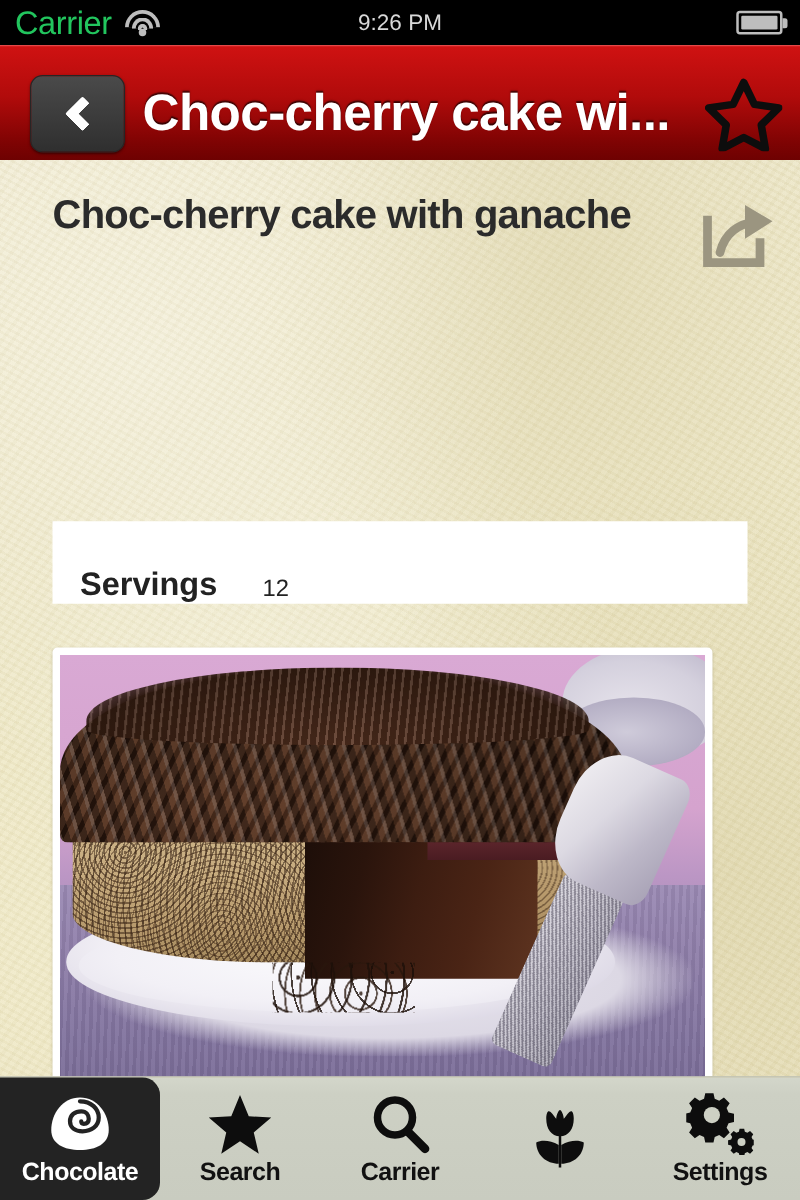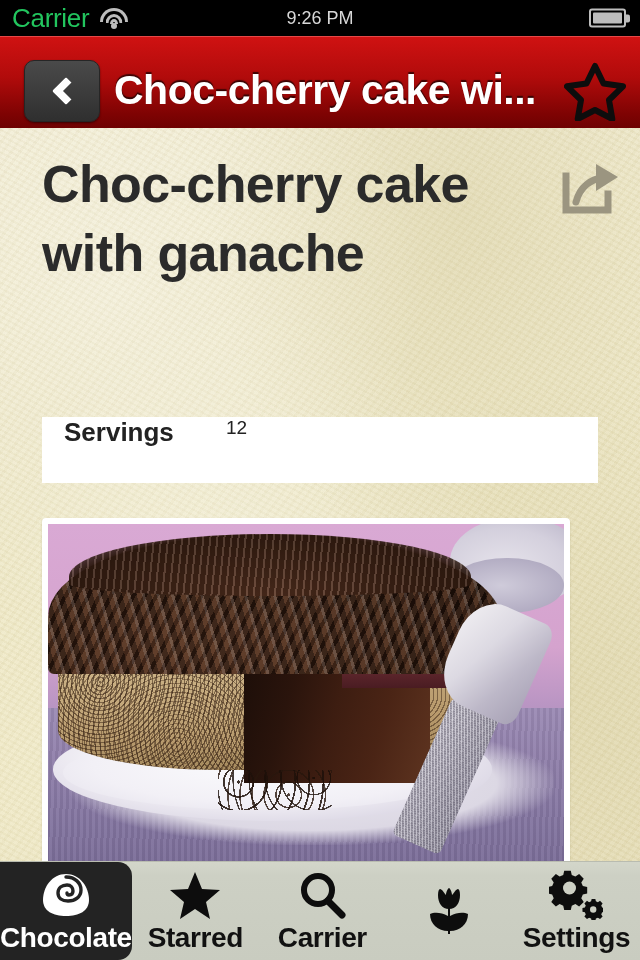--- a/index.html
+++ b/index.html
@@ -80,31 +80,31 @@
       radial-gradient(ellipse at 40% 62%, rgba(255,255,248,.28) 0%, rgba(255,255,248,0) 45%),
       radial-gradient(ellipse at 88% 78%, rgba(205,195,145,.30) 0%, rgba(205,195,145,0) 40%),
       radial-gradient(ellipse at 8% 88%, rgba(255,252,225,.25) 0%, rgba(255,252,225,0) 40%),
       repeating-linear-gradient(28deg, rgba(198,188,140,.10) 0px, rgba(198,188,140,.10) 2px, rgba(255,255,240,.10) 2px, rgba(255,255,240,.10) 5px),
       repeating-linear-gradient(-54deg, rgba(190,180,132,.08) 0px, rgba(190,180,132,.08) 3px, rgba(255,255,245,.08) 3px, rgba(255,255,245,.08) 7px),
       linear-gradient(170deg,#f0ead0 0%,#ece5c3 45%,#e8e0bb 100%);
     overflow:hidden;
   }
   .recipe-head{ position:relative; padding:22px 24px 0 42px; }
   .recipe-title{
-    font-size:52px; font-weight:bold; color:#2b2b2b;
+    font-size:32px; font-weight:bold; color:#2b2b2b;
     line-height:1.33; letter-spacing:-0.6px;
     max-width:500px;
   }
   .share-btn{
     position:absolute; right:20px; top:32px;
     width:62px; height:56px;
   }
   .info-card{
     position:absolute; left:42px; top:289px; width:556px; height:66px;
-    background:#fff; display:flex; align-items:flex-start;gap:16px;
+    background:#fff; display:flex; align-items:flex-end;
   }
   .info-label{ margin-left:22px; font-size:26px; font-weight:bold; color:#222; width:146px;}
   .info-value{ font-size:19px; color:#222; }
 
   .photo-frame{
     position:absolute; left:42px; top:390px; width:528px; height:353px;
     background:#fff; padding:6px; border-radius:4px;
     box-shadow:0 1px 2px rgba(120,110,70,.28);
   }
   .photo{
@@ -180,21 +180,21 @@
     position:absolute; left:0; bottom:0; width:640px; height:99px;
     background:linear-gradient(to bottom,#d3d6ca 0%,#cdd0c4 14%,#c9ccc0 100%);
     border-top:1px solid #b9bcb0;
     display:flex;
   }
   .tab{
     flex:1; display:flex; flex-direction:column; align-items:center; justify-content:center;
     gap:4px; position:relative; color:#111;
   }
   .tab .ic{ height:50px; display:flex; align-items:flex-end; justify-content:center;}
-  .tab .lbl{ font-size:28px; font-weight:bold; letter-spacing:-0.4px; line-height:1;}
+  .tab .lbl{ font-size:20px; font-weight:bold; letter-spacing:-0.4px; line-height:1;}
   .tab.active{
     background:#232323; color:#fff;
     border-radius:0 14px 14px 0;
   }
 
   svg{ display:block; }
 </style>
 </head>
 <body>
 
@@ -278,21 +278,21 @@
     </span>
     <span class="lbl">Chocolate</span>
   </div>
 
   <div class="tab">
     <span class="ic">
       <svg width="52" height="50" viewBox="0 0 52 50">
         <polygon points="26,2 33,19 51,20 37,32 41,49 26,39 11,49 15,32 1,20 19,19" fill="#0d0d0d"></polygon>
       </svg>
     </span>
-    <span class="lbl">Starred</span>
+    <span class="lbl">Search</span>
   </div>
 
   <div class="tab">
     <span class="ic">
       <svg width="50" height="50" viewBox="0 0 50 50">
         <circle cx="21" cy="20" r="14" fill="none" stroke="#0d0d0d" stroke-width="6"></circle>
         <line x1="31" y1="31" x2="45" y2="45" stroke="#0d0d0d" stroke-width="7" stroke-linecap="round"></line>
       </svg>
     </span>
     <span class="lbl">Carrier</span>

